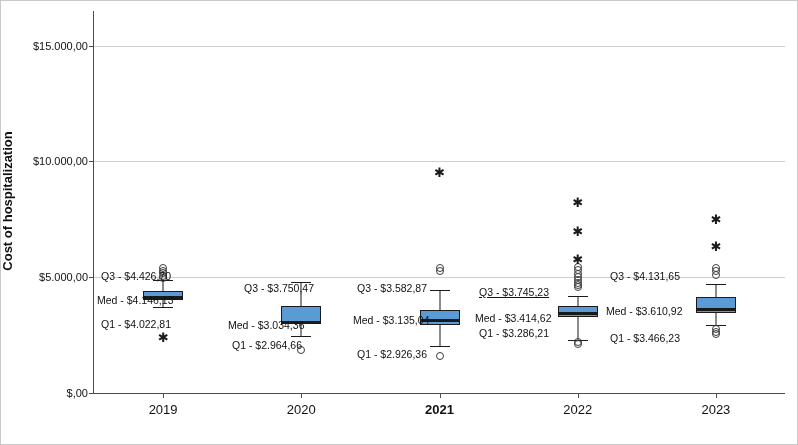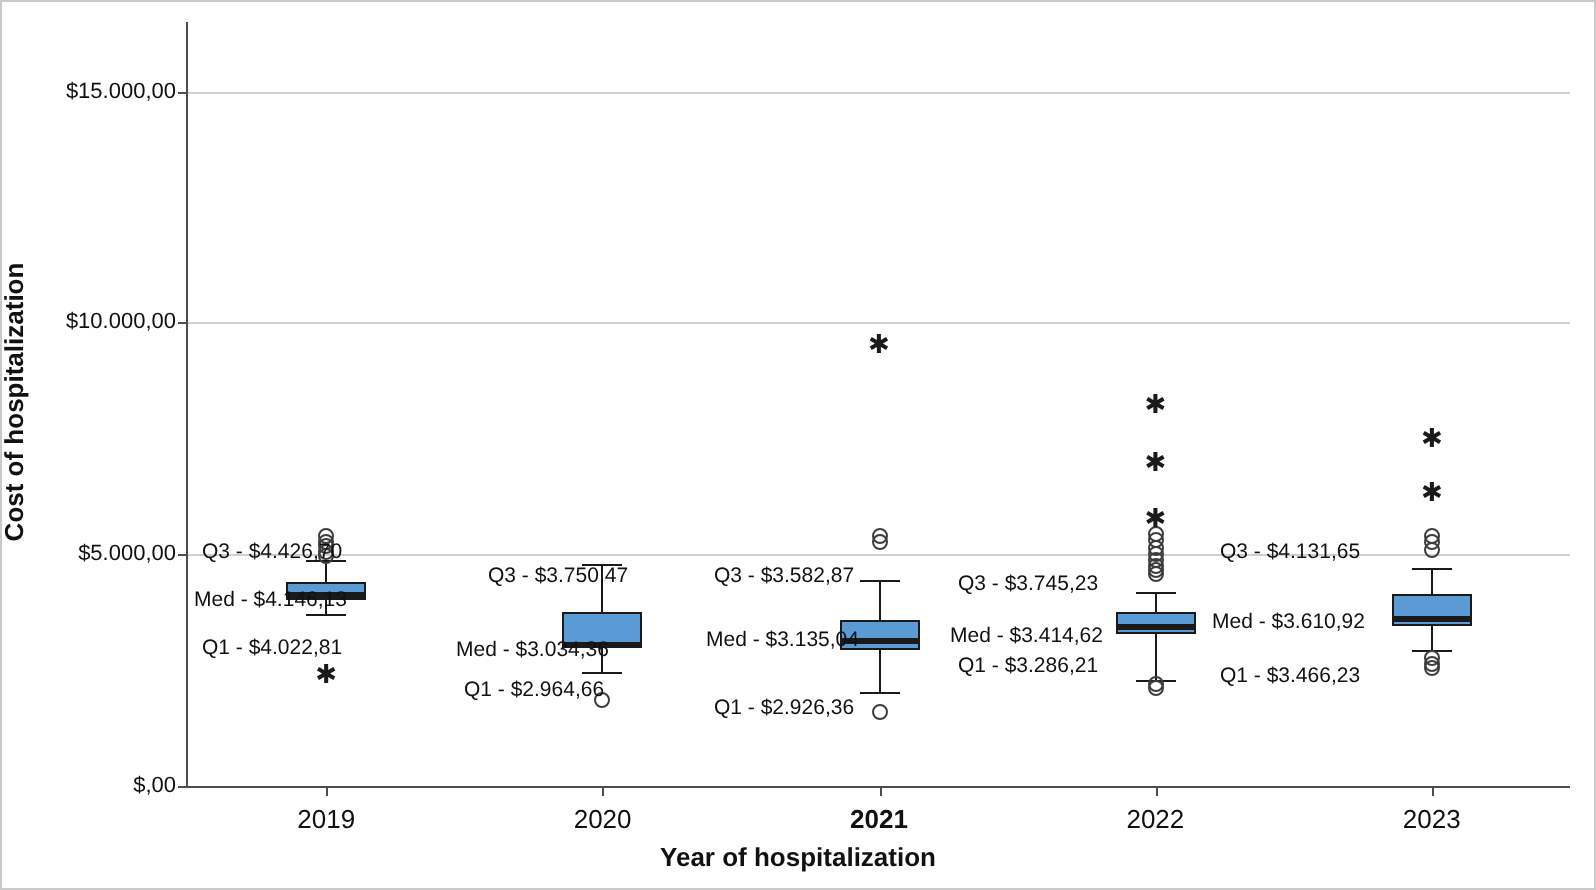--- a/index.html
+++ b/index.html
@@ -243,30 +243,29 @@
         <div class="outlier" style="top: 260.455px;"></div>
         <div class="outlier" style="top: 263.927px;"></div>
         <div class="outlier" style="top: 318.333px;"></div>
         <div class="outlier" style="top: 320.648px;"></div>
         <div class="outlier" style="top: 322.964px;"></div>
         <div class="extreme" style="top: 208.364px;">✱</div>
         <div class="extreme" style="top: 234.988px;">✱</div>
       </div>
     </div>
 
-  <div id="xlabel">Year of hospitalization</div>
 
 <div class="ann" style="left: 100px; top: 269px;">Q3 - $4.426,70</div>
     <div class="ann" style="left: 96px; top: 293px;">Med - $4.146,13</div>
     <div class="ann" style="left: 100px; top: 317px;">Q1 - $4.022,81</div>
     <div class="ann" style="left: 231px; top: 281px; margin-left: 12px;">Q3 - $3.750,47</div>
     <div class="ann" style="left: 227px; top: 318px;">Med - $3.034,36</div>
     <div class="ann" style="left: 231px; top: 338px;">Q1 - $2.964,66</div>
     <div class="ann" style="left: 356px; top: 281px;">Q3 - $3.582,87</div>
     <div class="ann" style="left: 352px; top: 313px;">Med - $3.135,04</div>
     <div class="ann" style="left: 356px; top: 347px;">Q1 - $2.926,36</div>
-    <div class="ann" style="left: 478px; top: 285px;">Q3 - $3.745,23</div>
+    <div class="ann" style="left: 478px; top: 285px; text-decoration: underline;">Q3 - $3.745,23</div>
     <div class="ann" style="left: 474px; top: 311px;">Med - $3.414,62</div>
     <div class="ann" style="left: 478px; top: 326px;">Q1 - $3.286,21</div>
     <div class="ann" style="left: 609px; top: 269px;">Q3 - $4.131,65</div>
     <div class="ann" style="left: 605px; top: 304px;">Med - $3.610,92</div>
     <div class="ann" style="left: 609px; top: 331px;">Q1 - $3.466,23</div>
   </div>
 
 </body></html>

